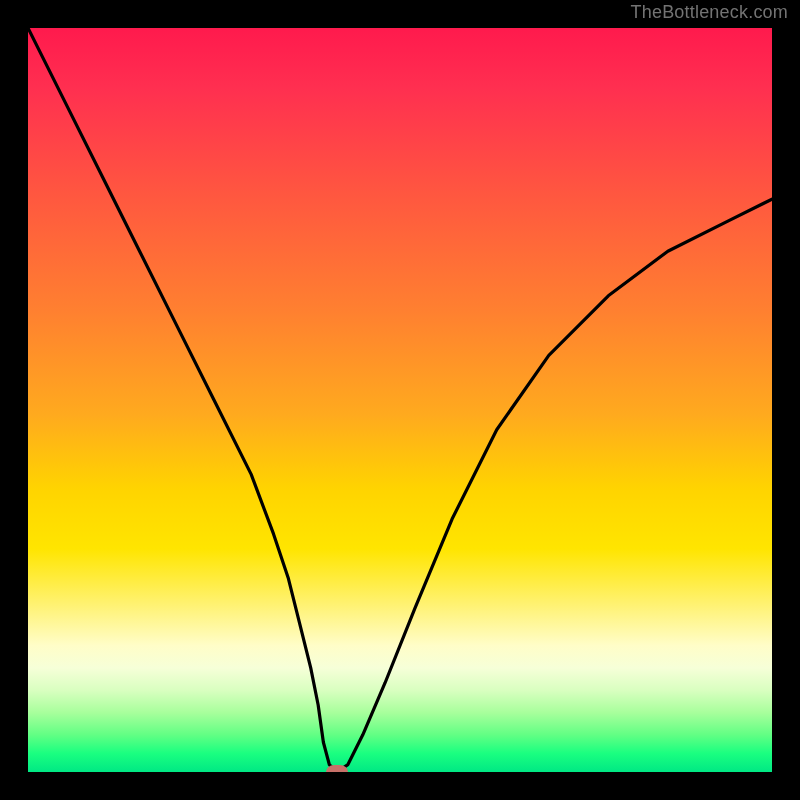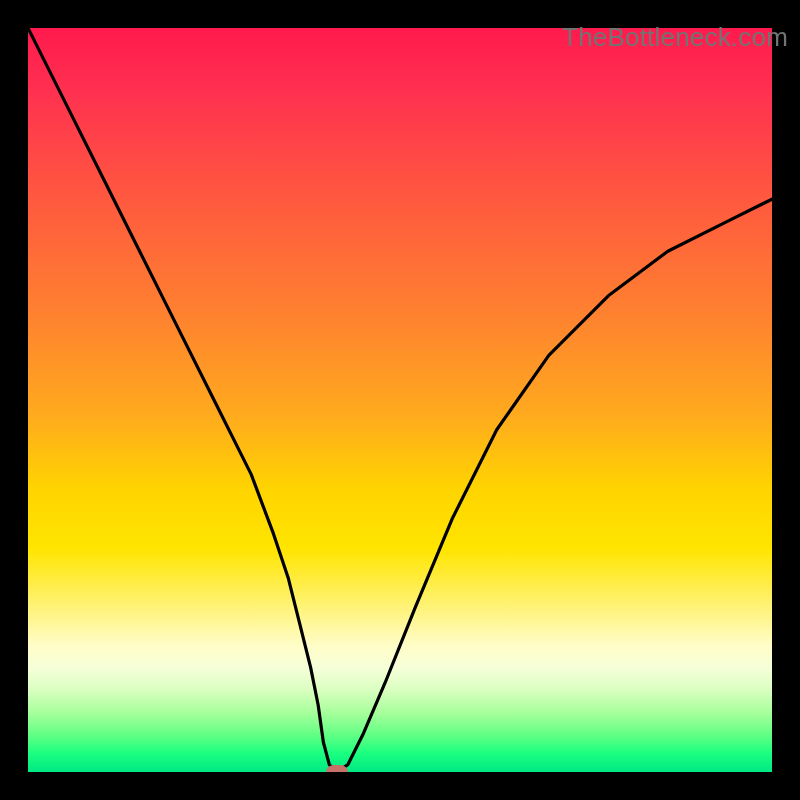--- a/index.html
+++ b/index.html
@@ -15,25 +15,24 @@
     position: relative;
     width: 800px;
     height: 800px;
     background: #000;
   }
   .watermark {
     position: absolute;
     top: 2px;
     right: 12px;
     color: #737373;
-    font-size: 26px;
+    font-size: 18px;
     font-weight: 500;
     letter-spacing: 0.2px;
     z-index: 10;
-    margin-top: 20px;
   }
   .plot-area {
     position: absolute;
     left: 28px;
     top: 28px;
     width: 744px;
     height: 744px;
     overflow: hidden;
   }
   .gradient-bg {

